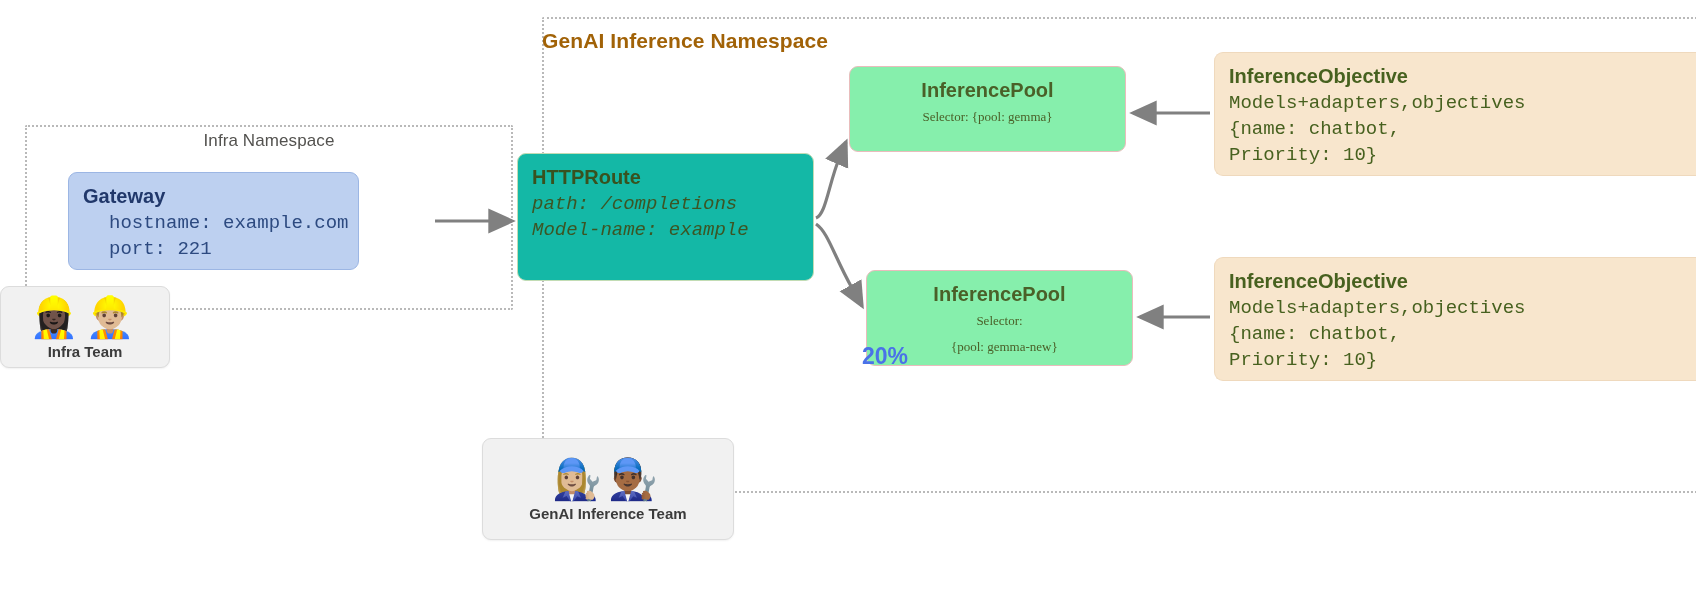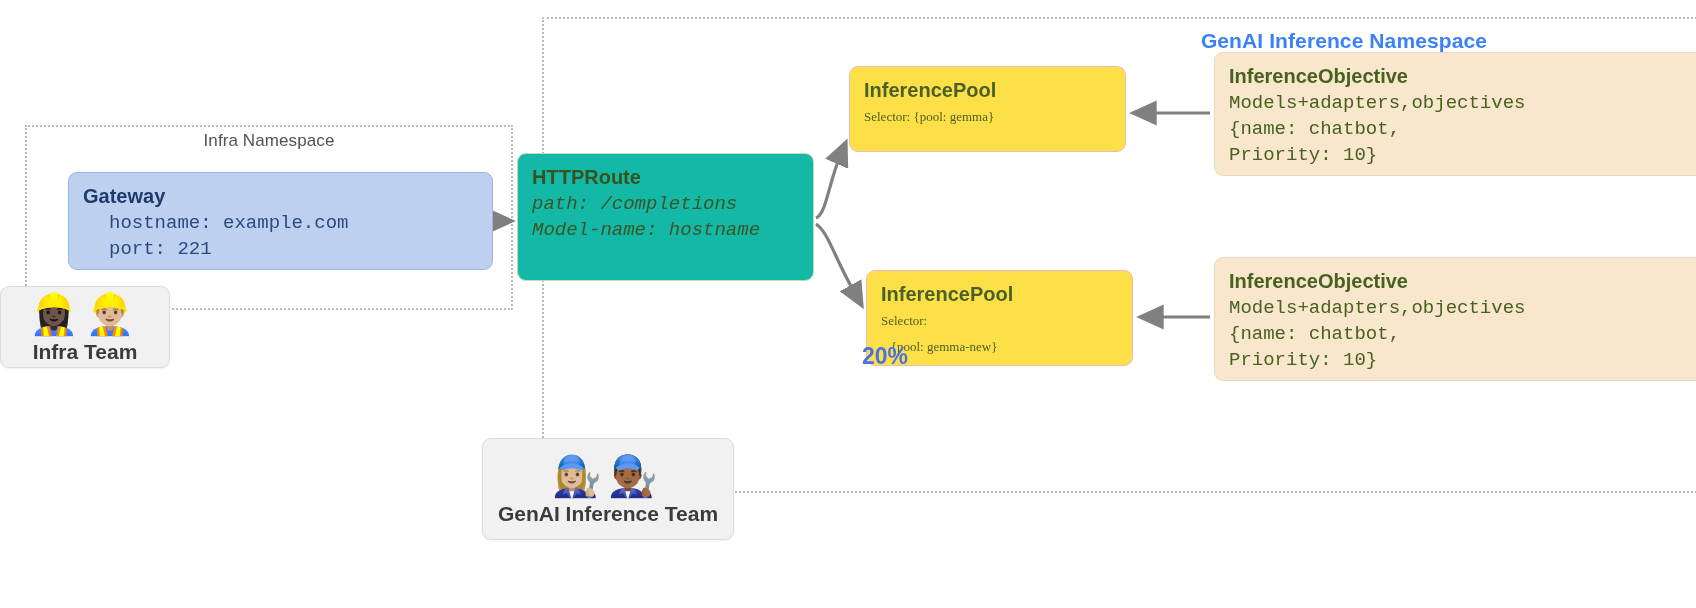--- a/index.html
+++ b/index.html
@@ -32,22 +32,22 @@
     font-size: 17px;
     color: #53524f;
     font-weight: 400;
     white-space: nowrap;
     letter-spacing: .1px;
   }
   #ns-infra { left: 25px; top: 125px; width: 488px; height: 185px; }
   #ns-genai { left: 542px; top: 17px; width: 1175px; height: 476px; }
   #ns-infra-label { left: 25px; top: 131px; width: 488px; text-align: center; }
   #ns-genai-label {
-    left: 542px; top: 29px; width: 945px; text-align: right;
-    font-weight: 700; color: #3b82f6; font-size: 21px;
+    left: 542px; top: 29px; width: 945px; text-align: left;
+    font-weight: 700; color: #a16207; font-size: 21px;
   }
 
   
   .node {
     position: absolute;
     border-radius: 9px;
     box-sizing: border-box;
     padding: 10px 14px 12px 14px;
   }
   .node .title {
@@ -65,40 +65,41 @@
   }
   .node .sans {
     font-family: Liberation Serif, serif;
     font-size: 13px;
     line-height: 26px;
     white-space: pre;
   }
 
   
   #gateway {
-    left: 68px; top: 172px; width: 425px; height: 98px;
+    left: 68px; top: 172px; width: 291px; height: 98px;
     background: #bdd0f0;
     border: 1px solid #9cb6e4;
   }
   #gateway .title { color: #21386b; }
   #gateway .mono  { color: #2d4a80; margin-left: 26px; }
 
   
   #httproute {
     left: 517px; top: 153px; width: 297px; height: 128px;
     background: #14b8a6;
     border: 1px solid #c2dcb4;
   }
   #httproute .title { color: #38521f; }
   #httproute .mono  { color: #3c5524; font-style: italic; }
 
   
   .pool {
-    background: #fde047;
+    background: #86efac;
     border: 1px solid #e9bcbc;
+    text-align: center;
   }
   .pool .title { color: #4a6028; }
   .pool .sans  { color: #4a6028; }
   #pool-1 { left: 849px; top: 66px; width: 277px; height: 86px; }
   #pool-2 { left: 866px; top: 270px; width: 267px; height: 96px; }
 
   
   .objective {
     background: #f8e6cd;
     border: 1px solid #efd9bd;
@@ -125,21 +126,21 @@
     box-shadow: 0 1px 2px rgba(0,0,0,.06);
   }
   .team .emojis {
     font-size: 40px;
     line-height: 46px;
     letter-spacing: 6px;
     user-select: none;
   }
   .team .team-label {
     font-weight: 700;
-    font-size: 21px;
+    font-size: 15px;
     color: #3b3b3b;
     margin-top: 3px;
     white-space: nowrap;
   }
   #team-infra { left: 0px; top: 286px; width: 170px; height: 82px; }
   #team-genai { left: 482px; top: 438px; width: 252px; height: 102px; }
 
   
   #split-label {
     position: absolute;
@@ -189,21 +190,21 @@
 
   <div class="node" id="gateway">
     <div class="title">Gateway</div>
     <div class="mono">hostname: example.com</div>
     <div class="mono">port: 221</div>
   </div>
 
   <div class="node" id="httproute">
     <div class="title">HTTPRoute</div>
     <div class="mono">path: /completions</div>
-    <div class="mono">Model-name: hostname</div>
+    <div class="mono">Model-name: example</div>
   </div>
 
   <div class="node pool" id="pool-1">
     <div class="title">InferencePool</div>
     <div class="sans">Selector: {pool: gemma}</div>
   </div>
 
   <div class="node pool" id="pool-2">
     <div class="title">InferencePool</div>
     <div class="sans">Selector:</div>

